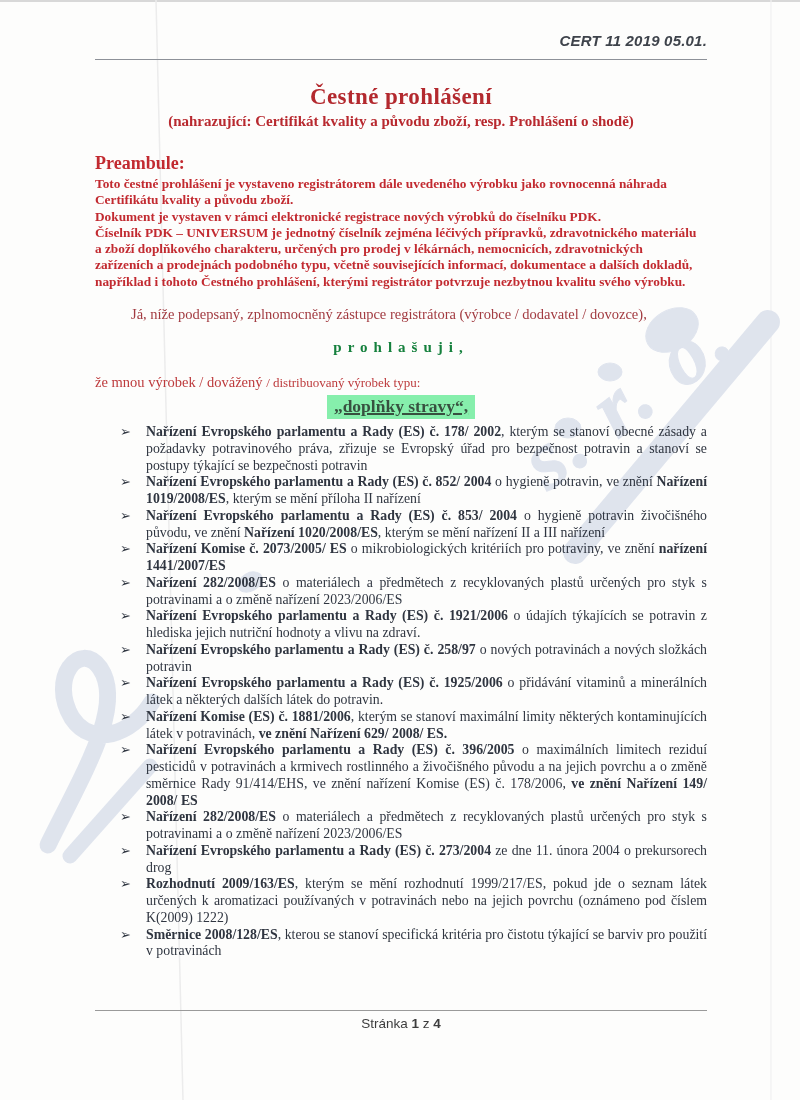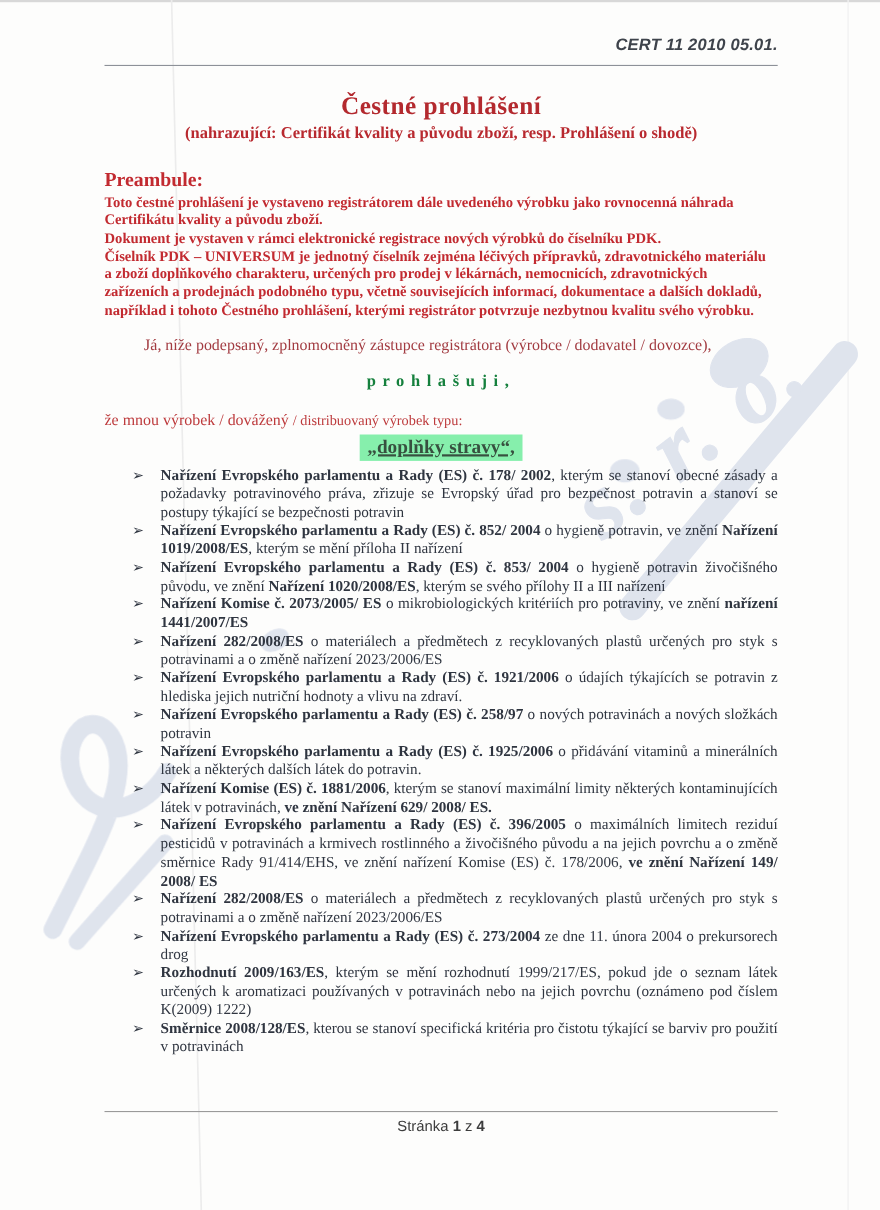--- a/index.html
+++ b/index.html
@@ -85,21 +85,21 @@
       <ellipse cx="610" cy="372" rx="12" ry="9"></ellipse>
       <ellipse cx="568" cy="428" rx="13" ry="10"></ellipse>
       <path d="M 48 845 C 85 770 125 705 100 668 C 80 640 48 678 72 718 C 92 748 132 735 152 702" fill="none" stroke-width="17" stroke-linecap="round"></path>
       <line x1="150" y1="766" x2="70" y2="856" stroke-width="15" stroke-linecap="round"></line>
       <ellipse cx="250" cy="582" rx="13" ry="9" transform="rotate(-30 250 582)"></ellipse>
     </g>
   </svg>
 
   <div class="content">
 
-    <div class="doc-code">CERT 11 2010 05.01.</div>
+    <div class="doc-code">CERT 11 2019 05.01.</div>
     <div class="header-rule"></div>
 
     <div class="title">Čestné prohlášení</div>
     <div class="subtitle">(nahrazující: Certifikát kvality a původu zboží, resp. Prohlášení o shodě)</div>
 
     <div class="preamble-heading">Preambule:</div>
     <div class="preamble-body">Toto čestné prohlášení je vystaveno registrátorem dále uvedeného výrobku jako rovnocenná náhrada
 Certifikátu kvality a původu zboží.
 Dokument je vystaven v rámci elektronické registrace nových výrobků do číselníku PDK.
 Číselník PDK – UNIVERSUM je jednotný číselník zejména léčivých přípravků, zdravotnického materiálu
@@ -115,21 +115,21 @@
     </div>
 
     <div class="product-type-row">
       <span class="product-type">„doplňky stravy“,</span>
     </div>
 
 
     <ul class="requirements">
         <li class="req-item"><span class="marker">➢</span><span class="b">Nařízení Evropského parlamentu a Rady (ES) č. 178/ 2002</span><span>, kterým se stanoví obecné zásady a požadavky potravinového práva, zřizuje se Evropský úřad pro bezpečnost potravin a stanoví se postupy týkající se bezpečnosti potravin</span></li>
         <li class="req-item"><span class="marker">➢</span><span class="b">Nařízení Evropského parlamentu a Rady (ES) č. 852/ 2004</span><span> o hygieně potravin, ve znění </span><span class="b">Nařízení 1019/2008/ES</span><span>, kterým se mění příloha II nařízení</span></li>
-        <li class="req-item"><span class="marker">➢</span><span class="b">Nařízení Evropského parlamentu a Rady (ES) č. 853/ 2004</span><span> o hygieně potravin živočišného původu, ve znění </span><span class="b">Nařízení 1020/2008/ES</span><span>, kterým se svého přílohy II a III nařízení</span></li>
+        <li class="req-item"><span class="marker">➢</span><span class="b">Nařízení Evropského parlamentu a Rady (ES) č. 853/ 2004</span><span> o hygieně potravin živočišného původu, ve znění </span><span class="b">Nařízení 1020/2008/ES</span><span>, kterým se mění nařízení II a III nařízení</span></li>
         <li class="req-item"><span class="marker">➢</span><span class="b">Nařízení Komise č. 2073/2005/ ES</span><span> o mikrobiologických kritériích pro potraviny, ve znění </span><span class="b">nařízení 1441/2007/ES</span></li>
         <li class="req-item"><span class="marker">➢</span><span class="b">Nařízení 282/2008/ES</span><span> o materiálech a předmětech z recyklovaných plastů určených pro styk s potravinami a o změně nařízení 2023/2006/ES</span></li>
         <li class="req-item"><span class="marker">➢</span><span class="b">Nařízení Evropského parlamentu a Rady (ES) č. 1921/2006</span><span>  o údajích týkajících se potravin z hlediska jejich nutriční hodnoty a vlivu na zdraví.</span></li>
         <li class="req-item"><span class="marker">➢</span><span class="b">Nařízení Evropského parlamentu a Rady (ES) č. 258/97</span><span> o nových potravinách a nových složkách potravin</span></li>
         <li class="req-item"><span class="marker">➢</span><span class="b">Nařízení Evropského parlamentu a Rady (ES) č. 1925/2006</span><span>  o přidávání vitaminů a minerálních látek a některých dalších látek do potravin.</span></li>
         <li class="req-item"><span class="marker">➢</span><span class="b">Nařízení Komise (ES) č. 1881/2006</span><span>, kterým se stanoví maximální limity některých kontaminujících látek v potravinách, </span><span class="b">ve znění Nařízení 629/ 2008/ ES.</span></li>
         <li class="req-item"><span class="marker">➢</span><span class="b">Nařízení Evropského parlamentu a Rady (ES) č. 396/2005</span><span> o maximálních limitech reziduí pesticidů v potravinách a krmivech rostlinného a živočišného původu a na jejich povrchu a o změně směrnice Rady 91/414/EHS, ve znění nařízení Komise (ES) č. 178/2006, </span><span class="b">ve znění Nařízení 149/ 2008/ ES</span></li>
         <li class="req-item"><span class="marker">➢</span><span class="b">Nařízení 282/2008/ES</span><span> o materiálech a předmětech z recyklovaných plastů určených pro styk s potravinami a o změně nařízení 2023/2006/ES</span></li>
         <li class="req-item"><span class="marker">➢</span><span class="b">Nařízení Evropského parlamentu a Rady (ES) č. 273/2004</span><span> ze dne 11. února 2004 o prekursorech drog</span></li>
         <li class="req-item"><span class="marker">➢</span><span class="b">Rozhodnutí 2009/163/ES</span><span>, kterým se mění rozhodnutí 1999/217/ES, pokud jde o seznam látek určených k aromatizaci používaných v potravinách nebo na jejich povrchu (oznámeno pod číslem K(2009) 1222)</span></li>

